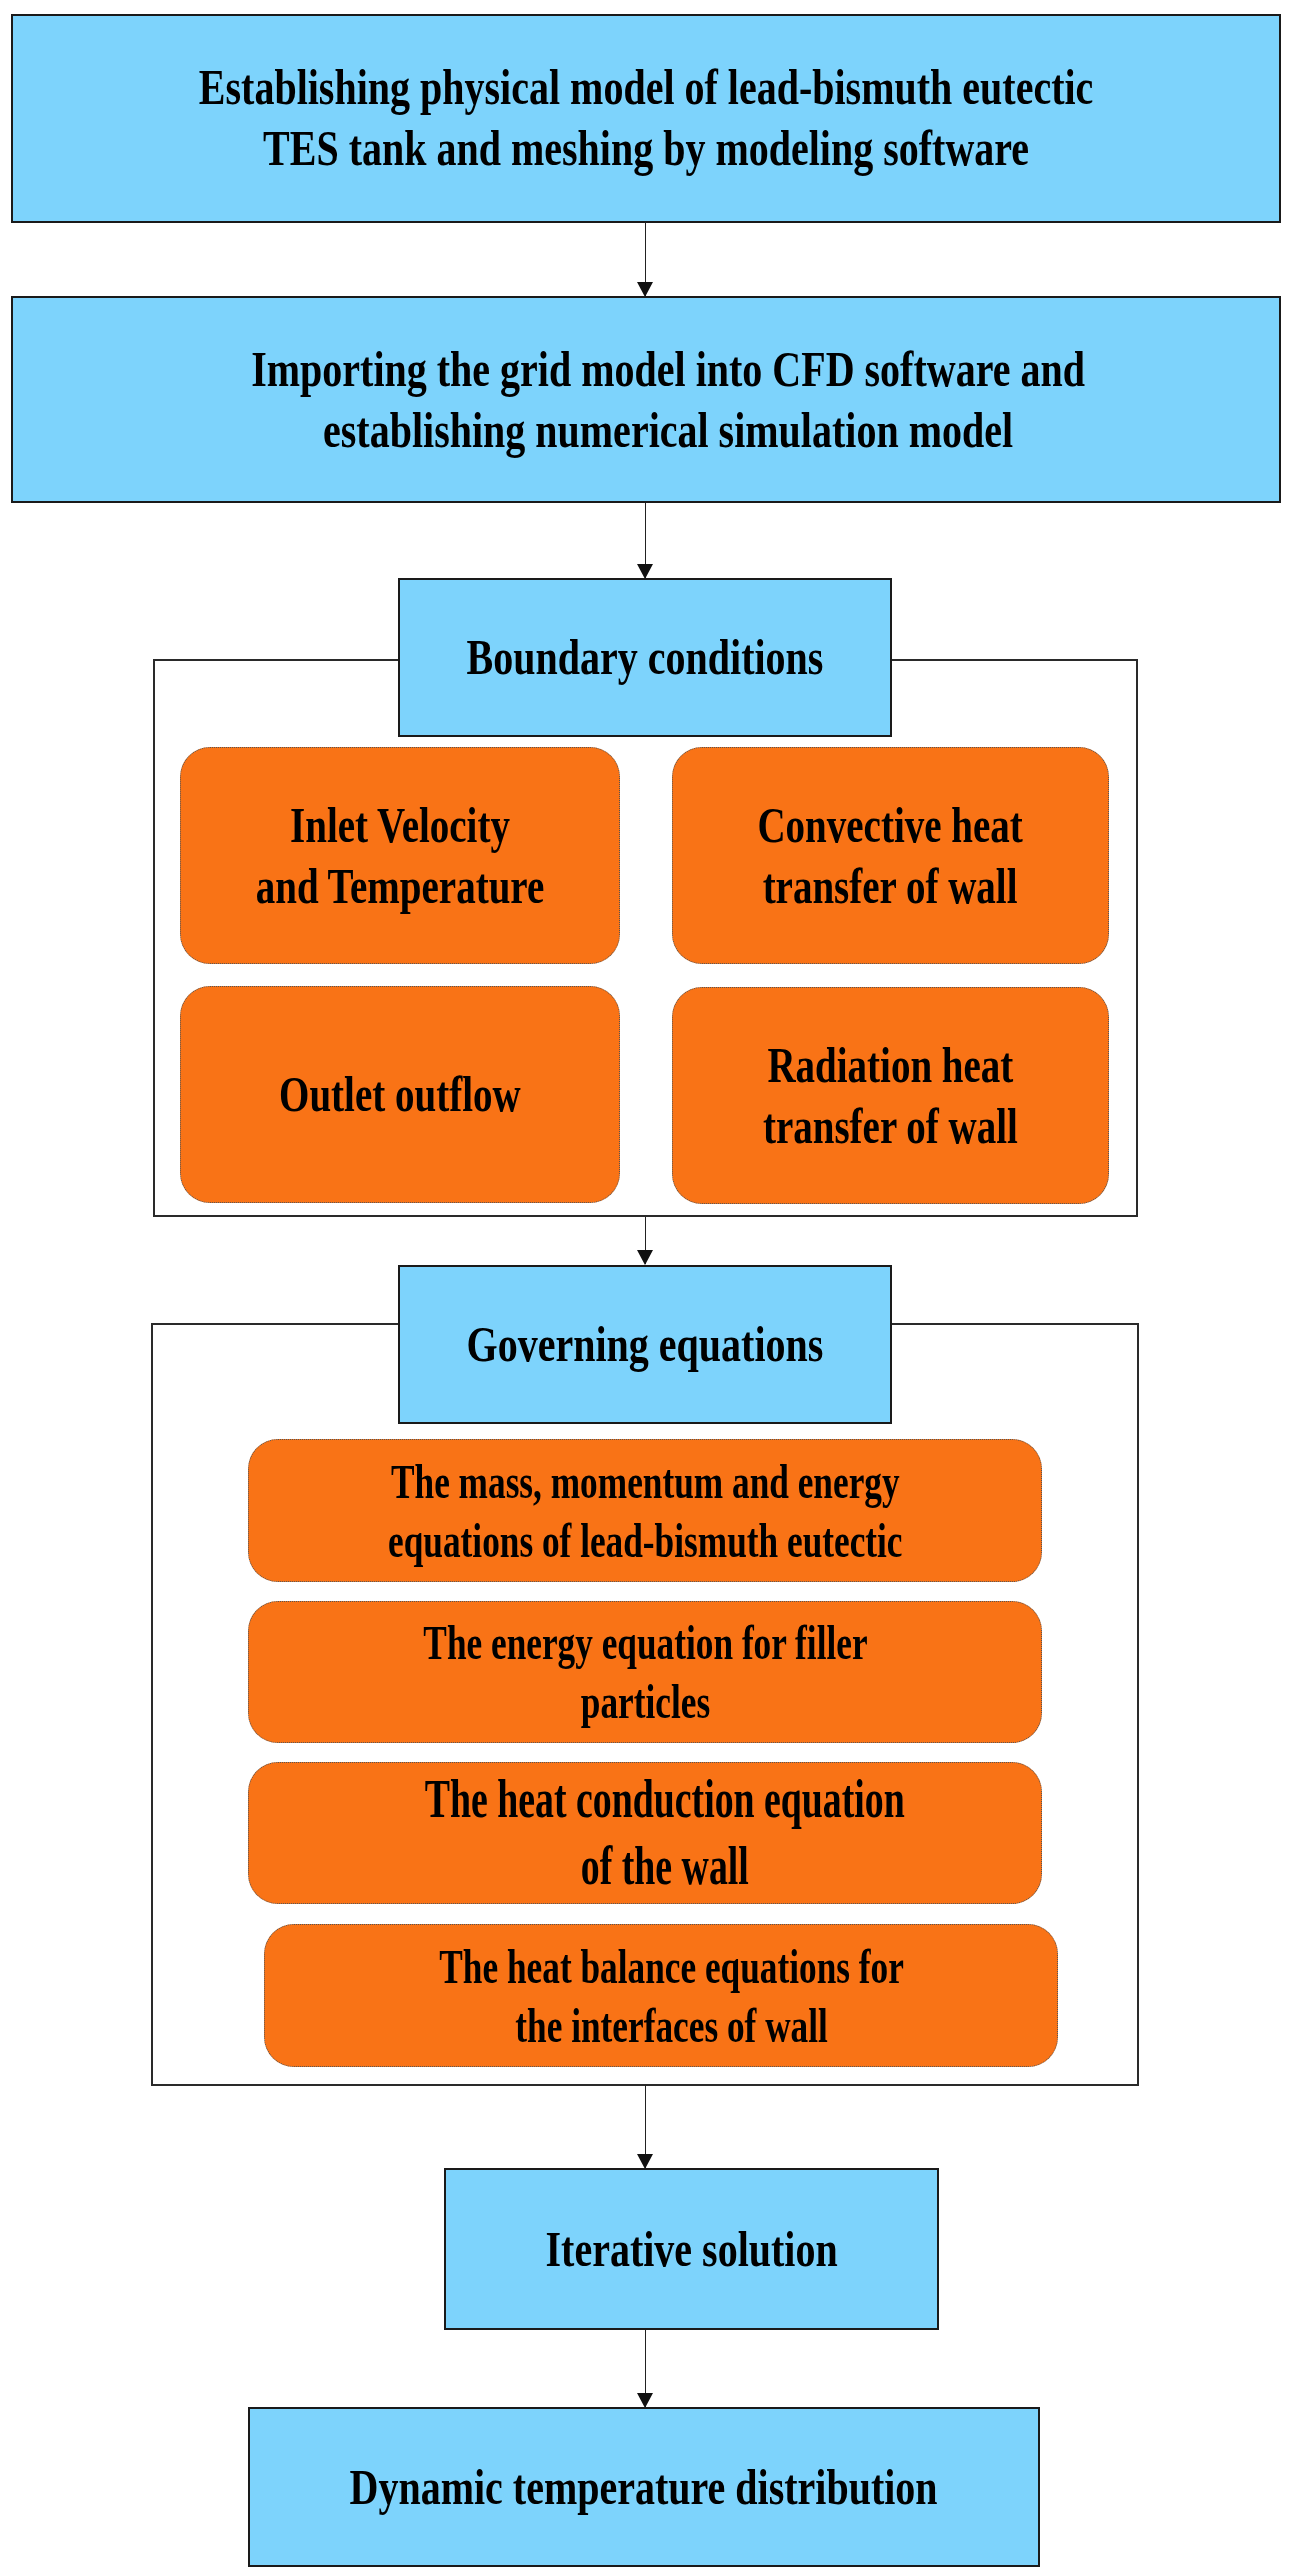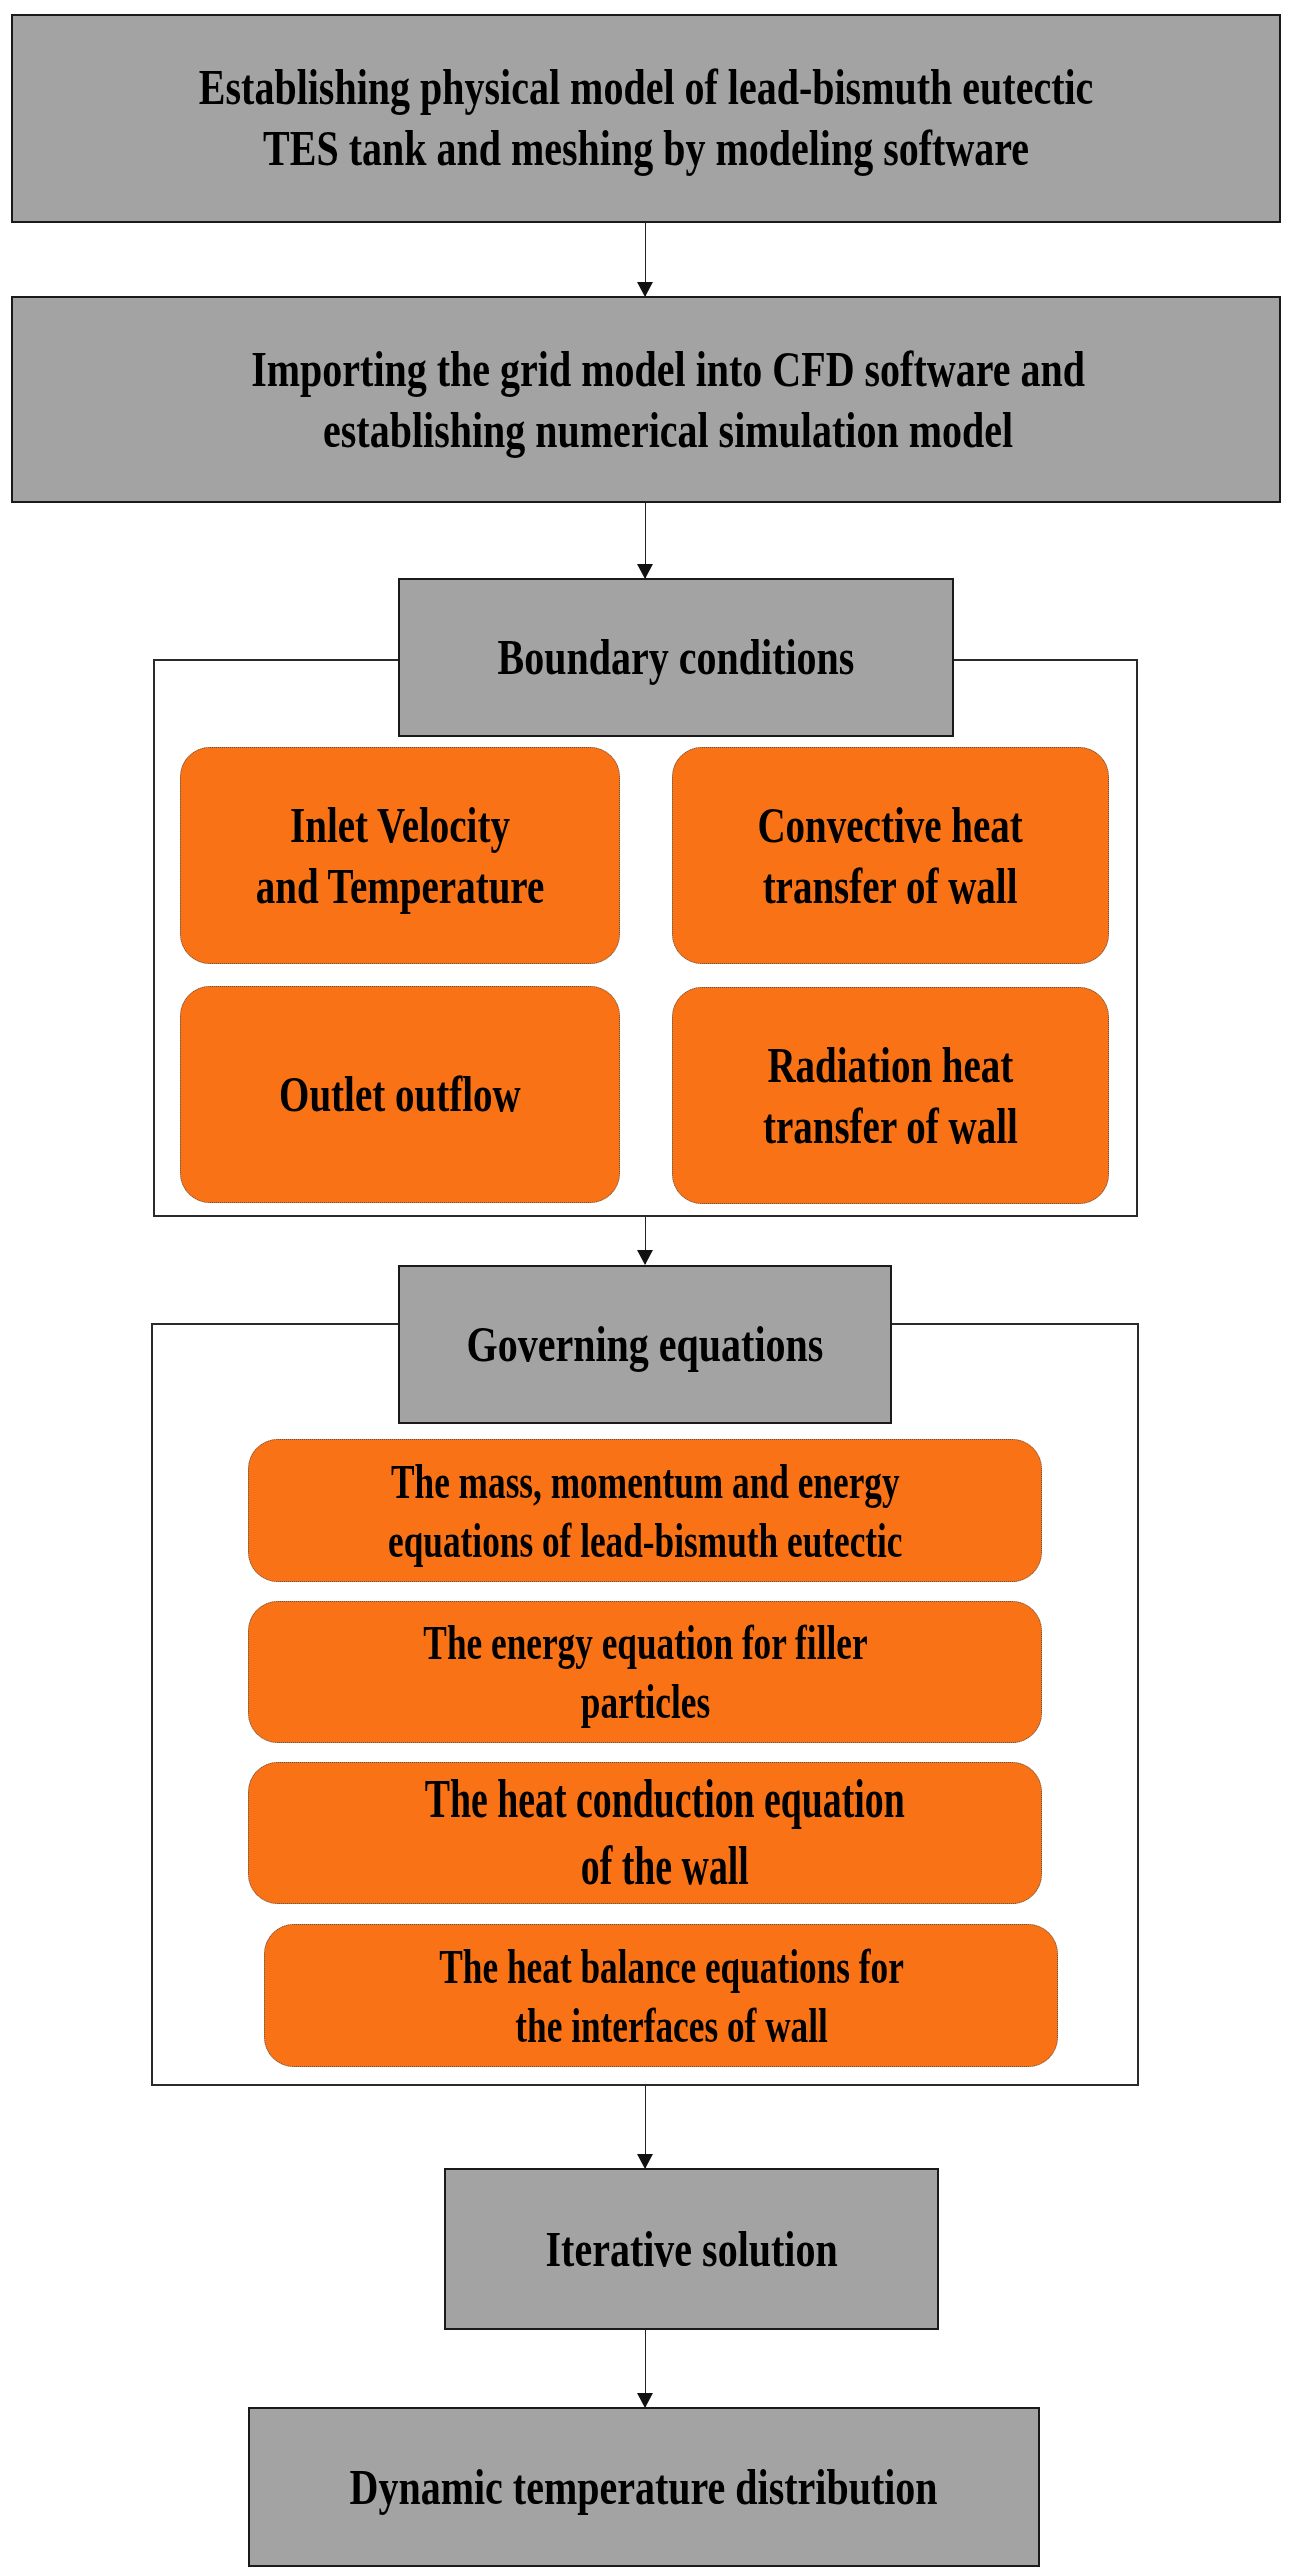--- a/index.html
+++ b/index.html
@@ -1,18 +1,18 @@
 <!DOCTYPE html>
 <html style="font-size:10.8px"><head>
 <meta charset="utf-8">
 <style>
   html, body { margin:0; padding:0; background:#ffffff; }
   body { width:1291px; height:2576px; position:relative; overflow:hidden;
          font-family:"Liberation Serif", "DejaVu Serif", serif; color:#000; }
-  .box { position:absolute; box-sizing:border-box; border:2px solid #1a1a1a; background:#a3a3a3;
+  .box { position:absolute; box-sizing:border-box; border:2px solid #1a1a1a; background:#7dd3fc;
          display:flex; align-items:center; justify-content:center; text-align:center; }
   .container { position:absolute; box-sizing:border-box; border:2px solid #2a2a2a; background:#fff; }
   .dotted { position:absolute; box-sizing:border-box; border:1.7px dotted #555; border-radius:30px;
             background:#f97316; display:flex; align-items:center; justify-content:center; text-align:center; }
   .txt { font-weight:bold; display:inline-block; white-space:pre-line; transform-origin:center center; }
   .t-main { font-size:50px; line-height:61px; transform:scaleX(0.80); }
   .t-sub  { font-size:50px; line-height:61px; transform:scaleX(0.78); }
   .t-eq   { font-size:49px; line-height:59px; transform:scaleX(0.72); }
   .t-eq3  { font-size:54px; line-height:67px; transform:scaleX(0.70); }
   .arrow { position:absolute; width:1.3px; background:#222; }
@@ -31,21 +31,21 @@
 <div class="arrow" style="left:645px; top:222px; height:74px;"></div>
 
 <div class="box" style="left:10.8px; top:296px; width:1270px; height:207px;padding-left:44px;">
   <span class="txt t-main">Importing the grid model into CFD software and
 establishing numerical simulation model</span>
 </div>
 
 <div class="arrow" style="left:645px; top:503px; height:75px;"></div>
 
 <div class="container" style="left:153px; top:659px; width:985px; height:558px;"></div>
-<div class="box" style="left:398px; top:578px; width:556px; height:159px;">
+<div class="box" style="left:398px; top:578px; width:494px; height:159px;">
   <span class="txt t-main">Boundary conditions</span>
 </div>
 
 <div class="dotted" style="left:180px; top:747px; width:440px; height:217px;">
   <span class="txt t-sub">Inlet Velocity
 and Temperature</span>
 </div>
 <div class="dotted" style="left:672px; top:747px; width:437px; height:217px;">
   <span class="txt t-sub">Convective heat
 transfer of wall</span>

